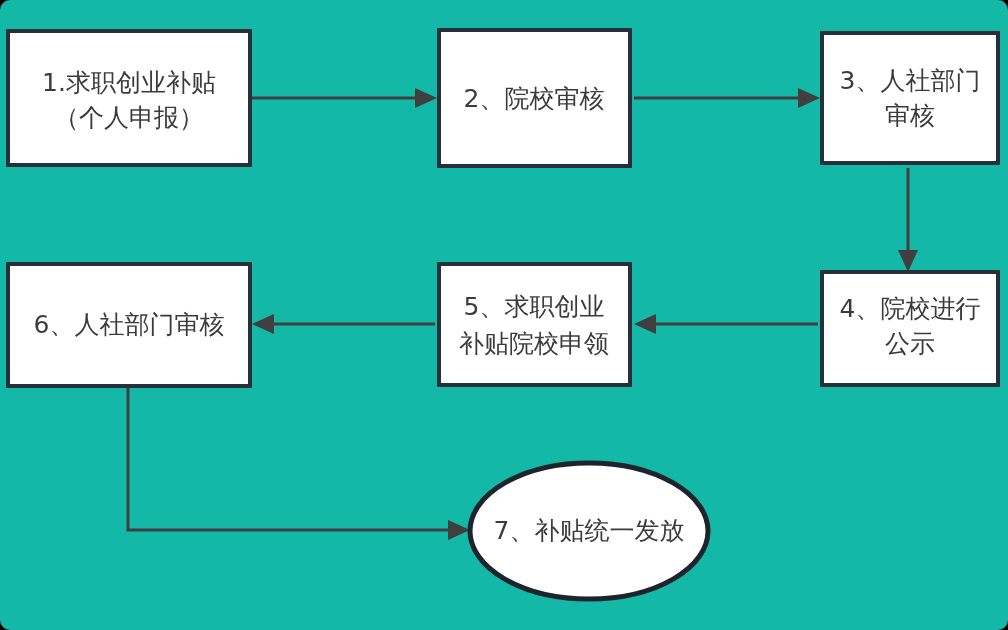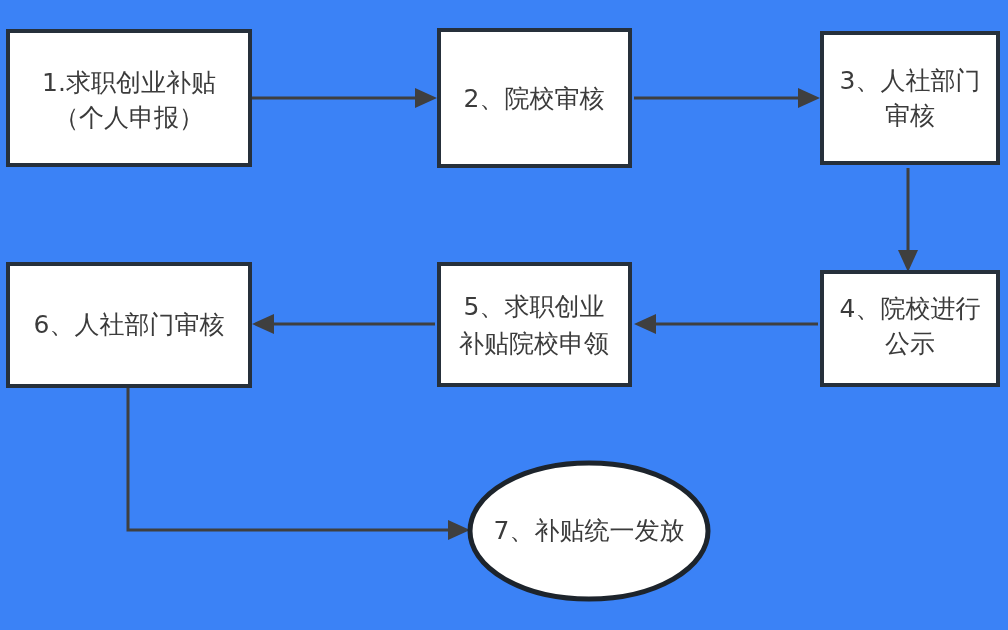--- a/index.html
+++ b/index.html
@@ -10,21 +10,22 @@
   body {
     width: 1008px;
     height: 630px;
     overflow: hidden;
     font-family: "DejaVu Sans", "Liberation Sans", sans-serif;
   }
   #flow-root {
     position: relative;
     width: 1008px;
     height: 630px;
-    background: #3b82f6;
+    background: #14b8a6;
+    border-radius: 10px;
   }
   svg.flow-canvas {
     display: block;
     width: 1008px;
     height: 630px;
   }
   .node-shape {
     fill: #ffffff;
     stroke: #26303b;
     stroke-width: 4;

